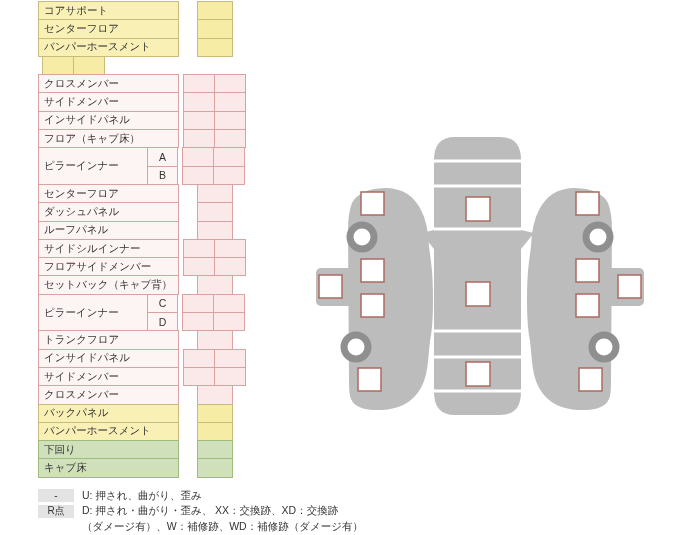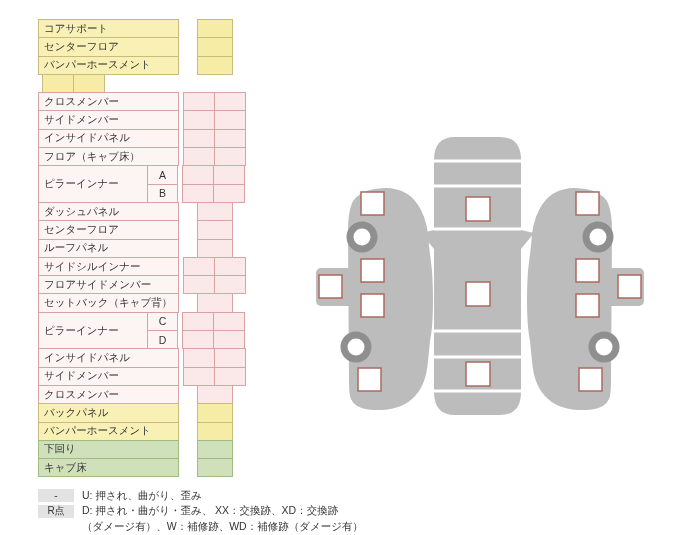--- a/index.html
+++ b/index.html
@@ -2,21 +2,21 @@
 <html style="--text: #333333; --yellow-label-bg: #f9f0b6; --yellow-cell-bg: #f7eca6; --yellow-border: #c9ba7e; --pink-label-bg: #fdf4f4; --pink-cell-bg: #fbe9ea; --pink-border: #d9a3a3; --green-bg: #cfe0ba; --green-border: #9ebc7e; --badge-bg: #e3e3e3; --car-body: #bcbcbc; --wheel-color: #8f8f8f; --checkbox-border: #aa6a60;"><head>
 <meta charset="utf-8">
 <style>
   html,body{margin:0;padding:0}
   body{
     width:692px;height:535px;position:relative;overflow:hidden;
     background:#ffffff;color:var(--text,#333);
     font-family:"Liberation Sans","DejaVu Sans",sans-serif;
   }
   
-  #skeleton-table{position:absolute;left:38px;top:19px;z-index:2}
+  #skeleton-table{position:absolute;left:38px;top:1px;z-index:2}
   .trow{display:flex;height:19.3px}
   .trow + .trow{margin-top:-1px}
   .trow.group{height:37.6px}
   .tlabel{
     width:141px;box-sizing:border-box;border:1px solid;
     padding-left:5px;font-size:10.5px;display:flex;align-items:center;
     white-space:nowrap;overflow:hidden;
   }
   .trow.group .tlabel{width:110px}
   .subcol{display:flex;flex-direction:column}
@@ -126,27 +126,27 @@
         <div class="subrow">
           <div class="sublabel">B</div>
           <div class="tcells double">
             <div class="tcell"></div>
             <div class="tcell"></div>
           </div>
         </div>
       </div>
     </div>
     <div class="trow sec-pink">
+      <div class="tlabel">センターフロア</div>
+      <div class="tcells single">
+        <div class="tcell"></div>
+      </div>
+    </div>
+    <div class="trow sec-pink">
       <div class="tlabel">ダッシュパネル</div>
-      <div class="tcells single">
-        <div class="tcell"></div>
-      </div>
-    </div>
-    <div class="trow sec-pink">
-      <div class="tlabel">センターフロア</div>
       <div class="tcells single">
         <div class="tcell"></div>
       </div>
     </div>
     <div class="trow sec-pink">
       <div class="tlabel">ルーフパネル</div>
       <div class="tcells single">
         <div class="tcell"></div>
       </div>
     </div>
@@ -180,20 +180,26 @@
             <div class="tcell"></div>
           </div>
         </div>
         <div class="subrow">
           <div class="sublabel">D</div>
           <div class="tcells double">
             <div class="tcell"></div>
             <div class="tcell"></div>
           </div>
         </div>
+      </div>
+    </div>
+    <div class="trow sec-pink">
+      <div class="tlabel">トランクフロア</div>
+      <div class="tcells single">
+        <div class="tcell"></div>
       </div>
     </div>
     <div class="trow sec-pink">
       <div class="tlabel">インサイドパネル</div>
       <div class="tcells double">
         <div class="tcell"></div>
         <div class="tcell"></div>
       </div>
     </div>
     <div class="trow sec-pink">

